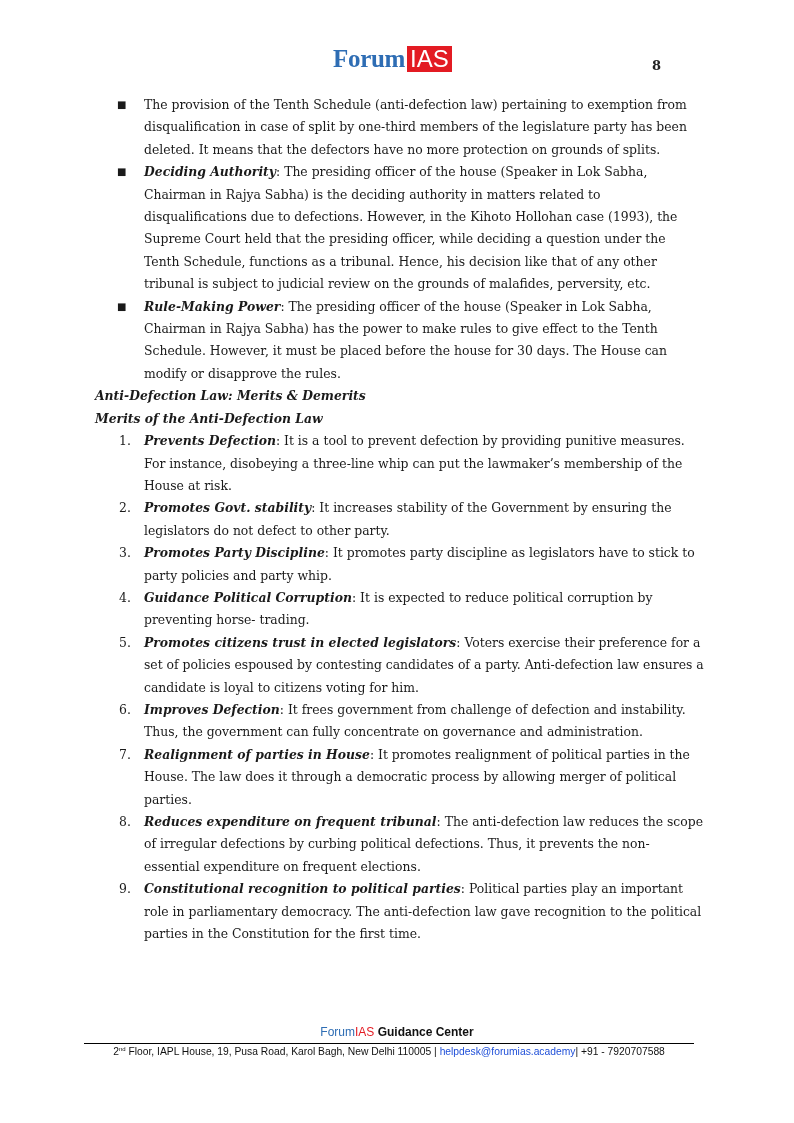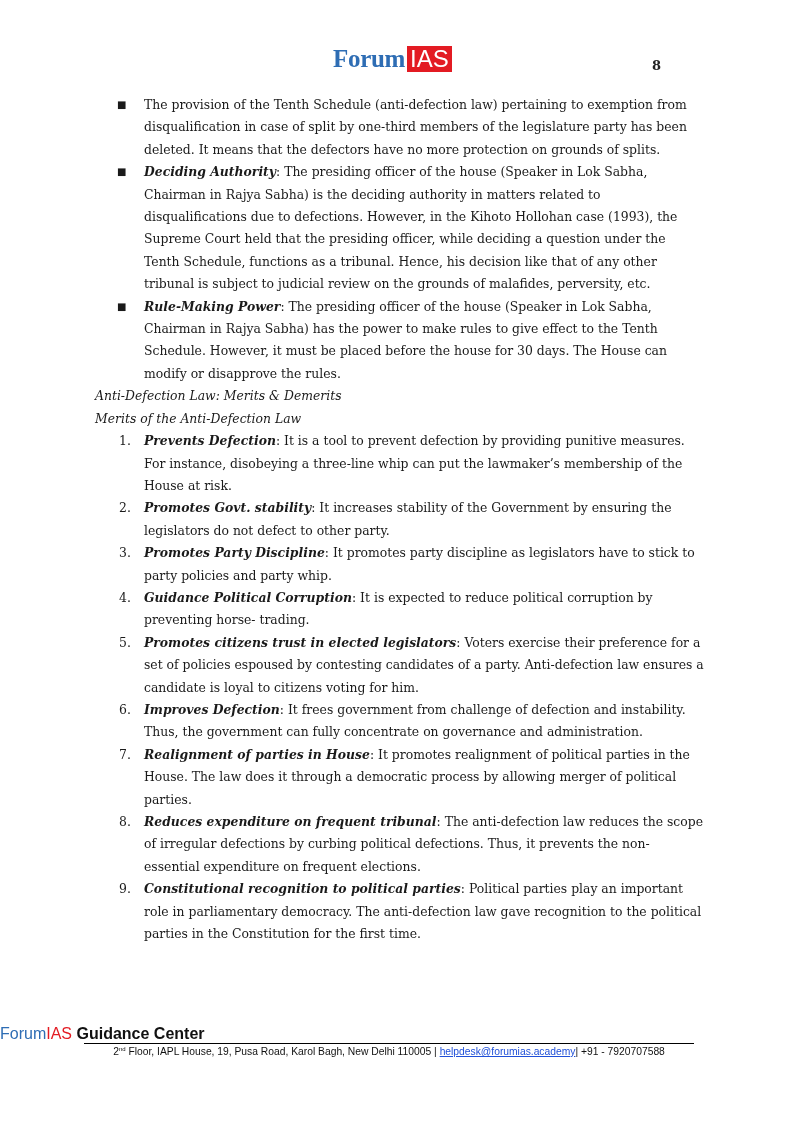--- a/index.html
+++ b/index.html
@@ -6,32 +6,32 @@
   body { width:794px; height:1123px; position:relative; overflow:hidden;
          font-family:"DejaVu Serif", serif; color:#1a1a1a; }
   .logo { position:absolute; top:46px; left:333px; height:26px; display:flex; align-items:stretch; }
   .logo .forum { font-family:"Liberation Serif", serif; font-weight:bold; font-size:25px; color:#2e6db4; line-height:26px; letter-spacing:-0.3px; }
   .logo .ias { font-family:"Liberation Sans", sans-serif; font-size:24px; color:#ffffff; background:#e31b23; line-height:26px; padding:0 3px; margin-left:2px; }
   .pagenum { position:absolute; top:58px; left:652px; font-family:"DejaVu Serif", serif; font-weight:bold; font-size:13px; color:#222; }
   .content { position:absolute; top:94px; left:95px; width:610px; font-size:12.4px; line-height:22.4px; }
   .bullets { list-style:none; margin:0; padding:0; }
   .bullets li { position:relative; padding-left:49px; }
   .bullets li .dot { position:absolute; left:22px; top:0; font-size:10px; }
-  .heading { font-weight:normal; font-style:italic; }
+  .heading { font-weight:bold; font-style:italic; }
   .numlist { list-style:none; margin:0; padding:0; }
   .numlist li { position:relative; padding-left:49px; }
   .numlist li .num { position:absolute; left:24px; top:0; }
   .term { font-weight:bold; font-style:italic; }
-  .footer-brand { position:absolute; top:1025px; left:0; width:794px; font-family:"Liberation Sans", sans-serif; font-size:16px; }
+  .footer-brand { position:absolute; top:1025px; left:0; width:794px; text-align:center; font-family:"Liberation Sans", sans-serif; font-size:12px; }
   .footer-brand .f1 { color:#2e6db4; }
   .footer-brand .f2 { color:#e31b23; }
   .footer-brand .f3 { color:#111; font-weight:bold; }
   .footer-rule { position:absolute; top:1043px; left:84px; width:610px; height:1px; background:#000; }
   .footer-addr { position:absolute; top:1046px; left:84px; width:610px; text-align:center; font-family:"Liberation Sans", sans-serif; font-size:10.3px; color:#111; white-space:nowrap; }
-  .footer-addr a { color:#1f4fd8; text-decoration:underline; }
+  .footer-addr a { color:#1f4fd8; }
   sup { font-size:6px; }
 </style>
 </head>
 <body>
 
 <div class="logo">
   <span class="forum">Forum</span>
   <span class="ias">IAS</span>
 </div>
 <div class="pagenum">8</div>

